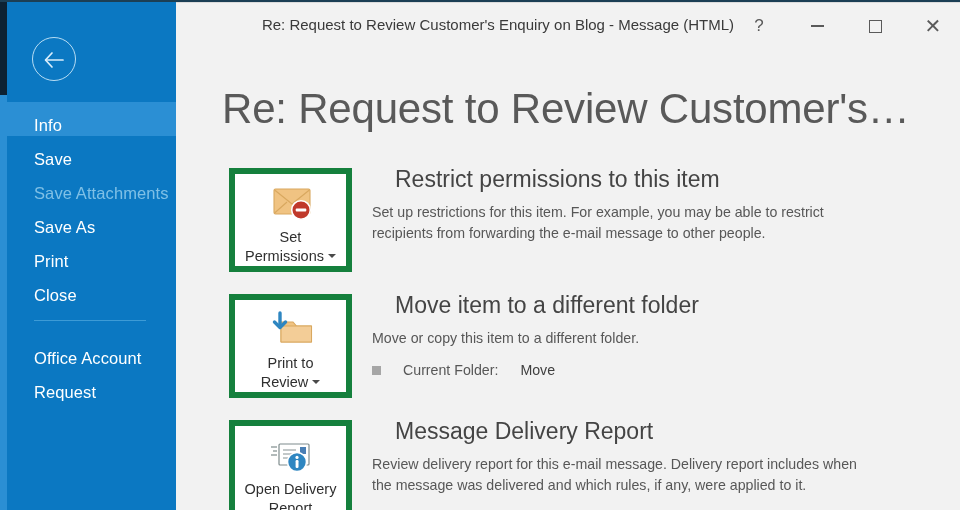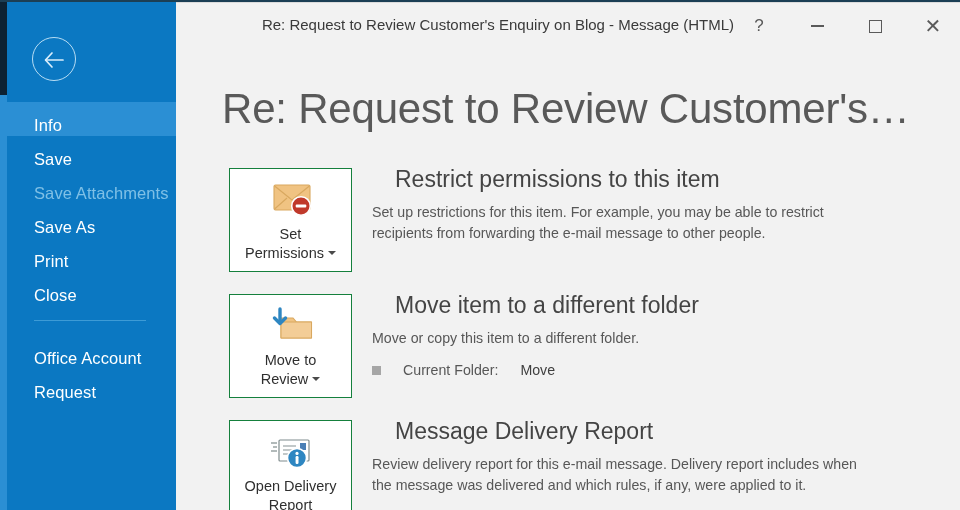--- a/index.html
+++ b/index.html
@@ -51,21 +51,21 @@
   .page-title{position:absolute;left:46px;top:37px;font-size:42px;color:#595959;
     font-weight:400;white-space:nowrap;letter-spacing:-.2px;
     font-family:"Liberation Sans","DejaVu Sans",sans-serif;}
 
   .section{position:absolute;left:0;width:784px;}
   .sec1{top:112px;}
   .sec2{top:238px;}
   .sec3{top:364px;}
 
   .big-btn{position:absolute;left:53px;top:8px;width:123px;height:104px;background:#ffffff;
-    border:1px solid #15803d;box-sizing:border-box;cursor:pointer;
+    border:6px solid #15803d;box-sizing:border-box;cursor:pointer;
     display:flex;flex-direction:column;align-items:center;}
   .big-btn .ico{height:50px;display:flex;align-items:center;justify-content:center;margin-top:6px;}
   .big-btn .lbl{font-size:14.5px;color:#2f2f2f;line-height:19px;text-align:center;
     font-family:"Liberation Sans","DejaVu Sans",sans-serif;width:118px;}
   .caret{display:inline-block;border-left:4px solid transparent;border-right:4px solid transparent;
     border-top:4px solid #4a4a4a;vertical-align:middle;margin-left:4px;margin-bottom:2px;}
 
   .sec-head{position:absolute;left:196px;top:6px;font-size:23px;color:#444;font-weight:400;
     white-space:nowrap;font-family:"Liberation Sans","DejaVu Sans",sans-serif;margin-left:23px;}
   .sec-body{position:absolute;left:196px;top:42px;width:520px;font-size:14.2px;color:#575757;
@@ -172,21 +172,21 @@
     <div class="section sec2">
       <div class="big-btn">
         <div class="ico">
           <svg width="56" height="42" viewBox="0 0 56 42">
             <path d="M18 13 h12 l3.5 4 h15 v16 h-30.5 z" fill="#f0c382" stroke="#d9a85f" stroke-width="1.1"></path>
             <path d="M18 17 h30.5 v16 h-30.5 z" fill="#f3cd97" stroke="#d9a85f" stroke-width="1"></path>
             <path d="M17 4 v13" fill="none" stroke="#2e86c1" stroke-width="3.4" stroke-linecap="round"></path>
             <path d="M11.5 13 L17 18.5 L22.5 13" fill="none" stroke="#2e86c1" stroke-width="3.4" stroke-linecap="round" stroke-linejoin="round"></path>
           </svg>
         </div>
-        <div class="lbl">Move to</div>
+        <div class="lbl">Print to</div>
         <div class="lbl">
           <span>Review</span><span class="caret"></span>
         </div>
       </div>
       <div class="sec-head">Move item to a different folder</div>
       <div class="sec-body">
         <span class="l2">Move or copy this item to a different folder.</span>
       </div>
       <div class="folder-row">
         <span class="bullet"></span>

